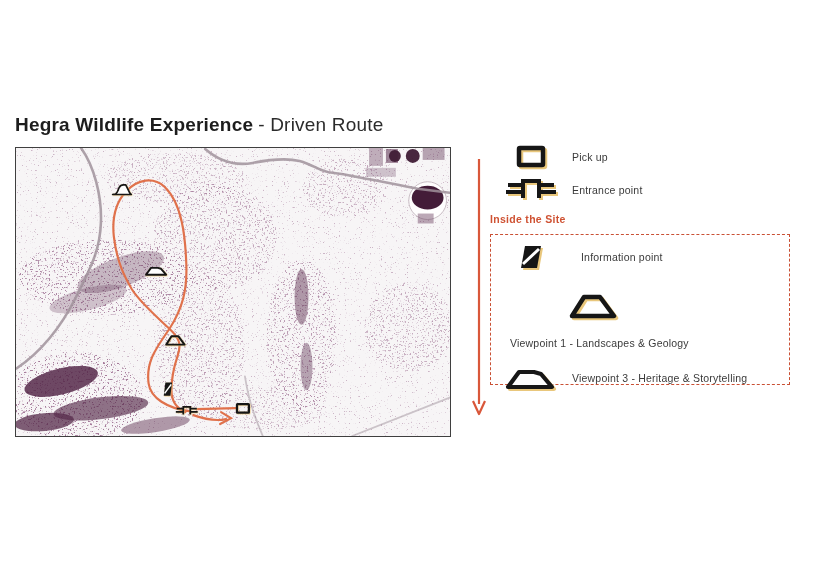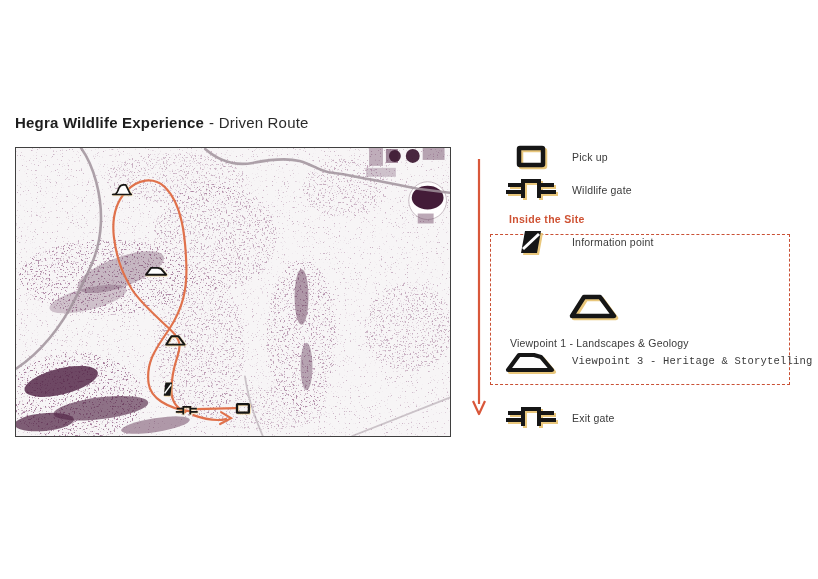--- a/index.html
+++ b/index.html
@@ -5,38 +5,38 @@
   :root{
     --accent:#cf5233; --route:#e0714b; --icon-shadow:#e9c77c; --icon-black:#161616;
     --terrain:#5d2f50; --road:#a0929b; --map-bg:#f7f5f6; --text:#3a3a3a;
   }
   *{margin:0;padding:0;box-sizing:border-box;}
   html,body{background:#fff;}
   body{font-family:"Liberation Sans",sans-serif;}
   #root{position:relative;width:818px;height:579px;background:#fff;overflow:hidden;}
 
   
-  .page-title{position:absolute;left:15px;top:114px;font-size:15px;color:#1d1d1d;letter-spacing:.2px;}
+  .page-title{position:absolute;left:15px;top:114px;font-size:19px;color:#1d1d1d;letter-spacing:.2px;}
   .page-title .t-bold{font-weight:700;}
   .page-title .t-sub{font-weight:400;margin-left:5px;color:#2b2b2b;}
 
   
   .map-frame{position:absolute;left:15px;top:147px;width:436px;height:290px;border:1.5px solid #3f3f3f;background:var(--map-bg);}
   .map-frame svg{display:block;width:100%;height:100%;}
   .road{fill:none;stroke:var(--road);stroke-width:2.6;stroke-linecap:round;opacity:.85;}
   .road.faint{stroke-width:1.8;opacity:.5;}
   .route{fill:none;stroke:var(--route);stroke-width:2.2;stroke-linecap:round;}
   .mk{filter:drop-shadow(1.4px 1.4px 0 var(--icon-shadow));}
 
   
   .leg-row{position:absolute;display:flex;align-items:center;justify-content:space-between;}
   .leg-ic{width:62px;display:flex;justify-content:center;align-items:center;flex:0 0 62px;}
   .leg-ic svg{filter:drop-shadow(2px 2px 0 var(--icon-shadow));overflow:visible;}
   .leg-label{font-size:10.5px;color:var(--text);letter-spacing:.2px;margin-left:10px;white-space:nowrap;}
-  .section-heading{position:absolute;left:490px;top:213px;font-size:10.5px;font-weight:700;color:var(--accent);letter-spacing:.3px;margin-left:19px;}
+  .section-heading{position:absolute;left:490px;top:213px;font-size:10.5px;font-weight:700;color:var(--accent);letter-spacing:.3px;}
   .dashed-box{position:absolute;left:490px;top:234px;width:300px;height:151px;border:1.5px dashed #c8503441;border-color:#c95034;}
   .v-arrow{position:absolute;left:470px;top:156px;width:18px;height:264px;}
   .ic-stroke{stroke:var(--icon-black);fill:none;}
   .ic-fill{fill:var(--icon-black);}
 </style>
 </head>
 <body>
 
 <svg width="0" height="0" style="position:absolute" aria-hidden="true">
   <defs>
@@ -154,57 +154,49 @@
       </span>
     <span class="leg-label">Pick up</span>
   </div>
 
   <div class="leg-row" style="left:500px;top:176px;height:28px;">
     <span class="leg-ic">
         <svg width="52" height="26" viewBox="0 0 52 26">
           <use href="#i-gate"></use>
         </svg>
       </span>
-    <span class="leg-label">Wildlife gate</span>
+    <span class="leg-label">Entrance point</span>
   </div>
 
   <div class="section-heading">Inside the Site</div>
 
   <div class="dashed-box"></div>
 
-  <div class="leg-row" style="left:500px;top:228px;height:28px;">
+  <div class="leg-row" style="left:500px;top:243px;height:28px;gap:9px;">
     <span class="leg-ic">
         <svg width="26" height="26" viewBox="0 0 26 26">
           <use href="#i-info"></use>
         </svg>
       </span>
     <span class="leg-label">Information point</span>
   </div>
 
   <div class="leg-row" style="left:500px;top:275px;height:30px;flex-direction:column;">
     <span class="leg-ic">
         <svg width="52" height="30" viewBox="0 0 52 30">
           <use href="#i-vp1"></use>
         </svg>
       </span>
     <span class="leg-label">Viewpoint 1 - Landscapes &amp; Geology</span>
   </div>
 
 
-  <div class="leg-row" style="left:500px;top:347px;height:28px;font-family:Liberation Mono, monospace;">
+  <div class="leg-row" style="left:500px;top:364px;height:28px;">
     <span class="leg-ic">
         <svg width="52" height="28" viewBox="0 0 52 28">
           <use href="#i-vp3"></use>
         </svg>
       </span>
     <span class="leg-label">Viewpoint 3 - Heritage &amp; Storytelling</span>
   </div>
 
-  <div class="leg-row" style="left:500px;top:404px;height:28px;">
-    <span class="leg-ic">
-        <svg width="52" height="26" viewBox="0 0 52 26">
-          <use href="#i-gate"></use>
-        </svg>
-      </span>
-    <span class="leg-label">Exit gate</span>
-  </div>
 
 </div>
 
 </body></html>

